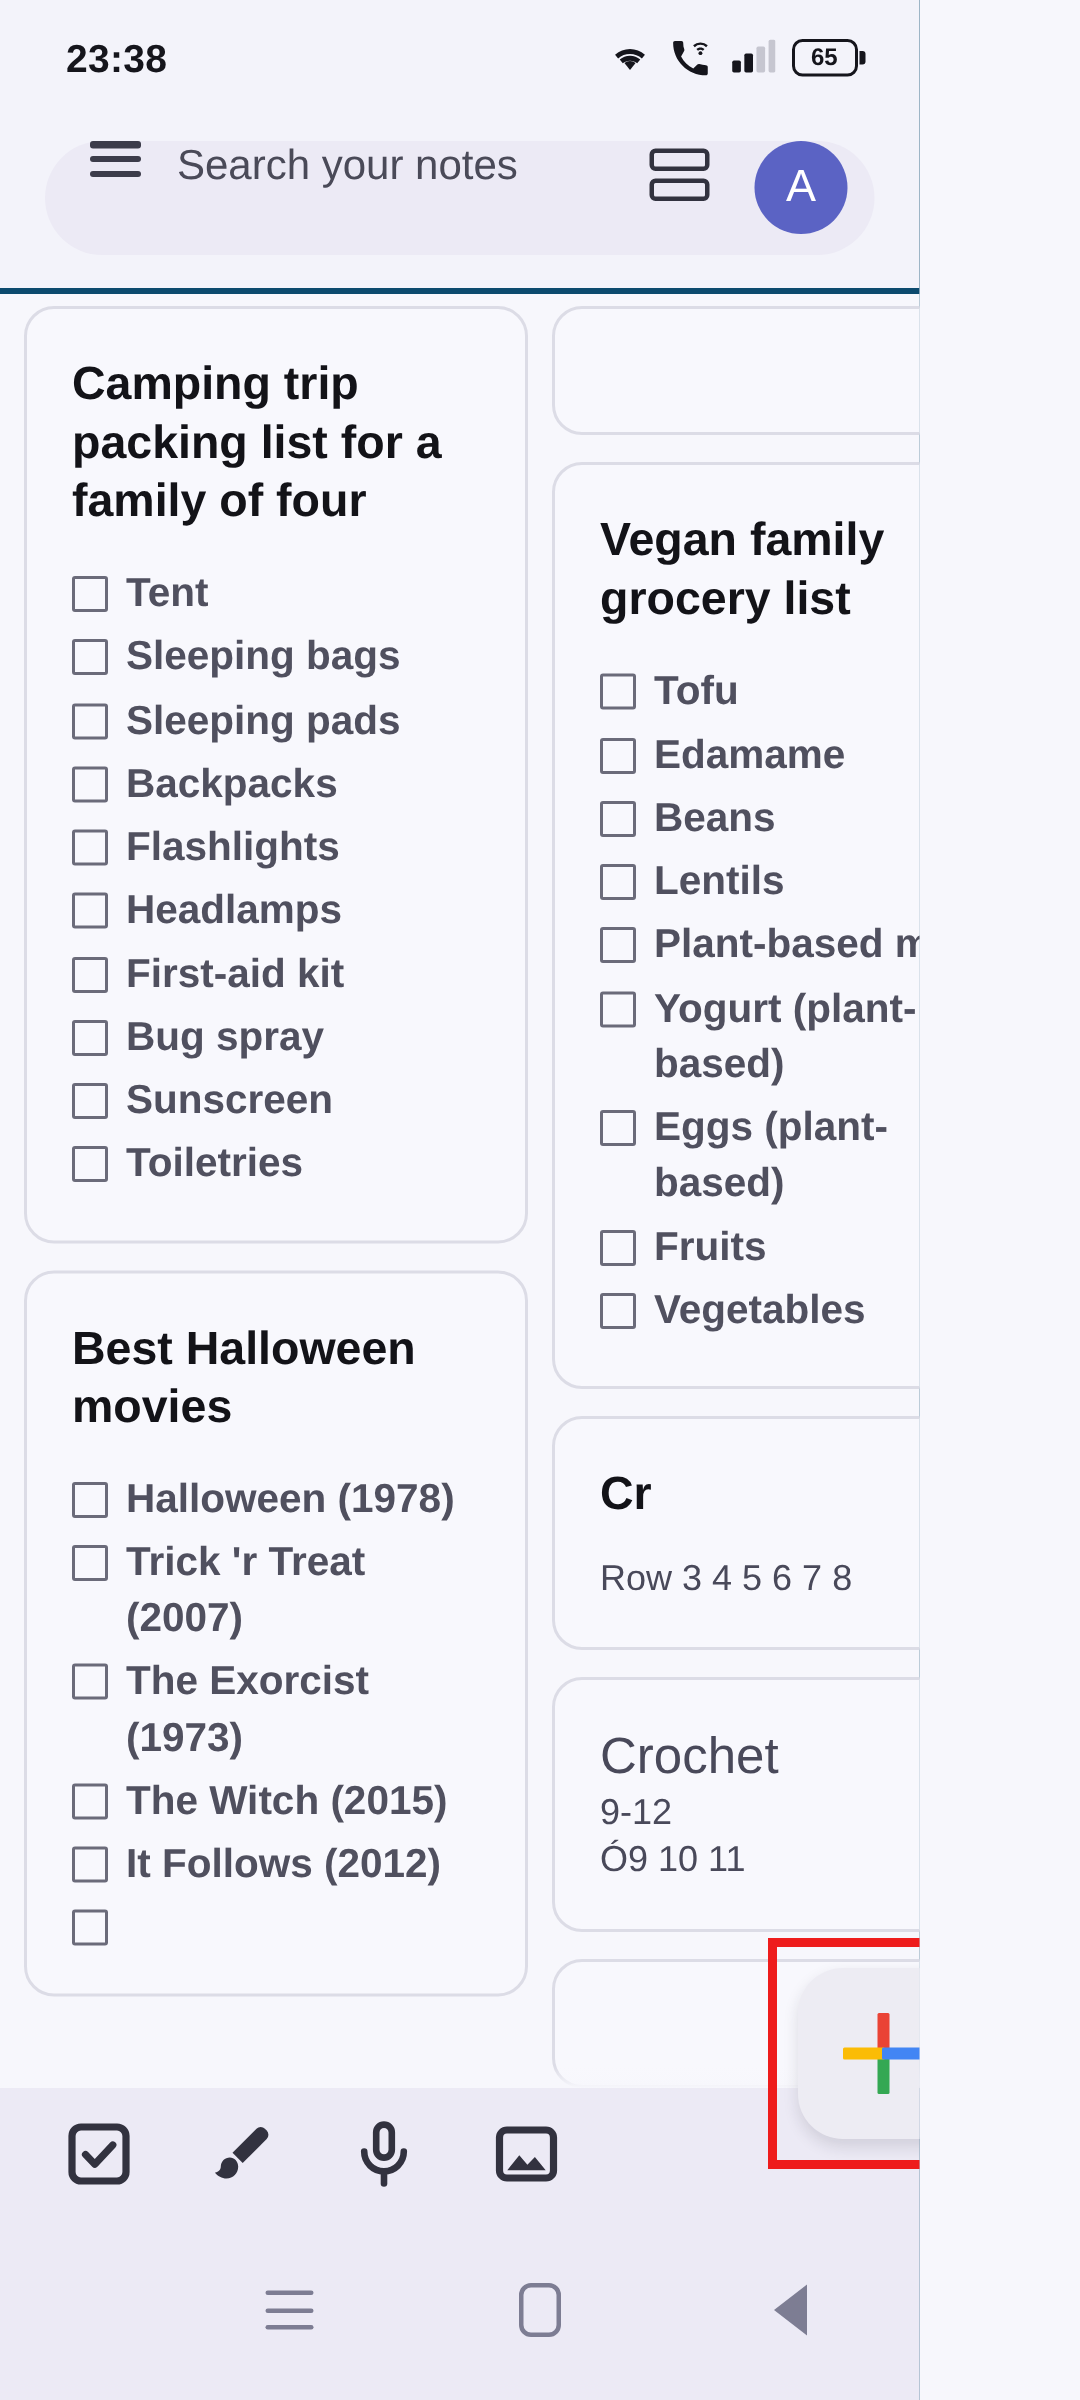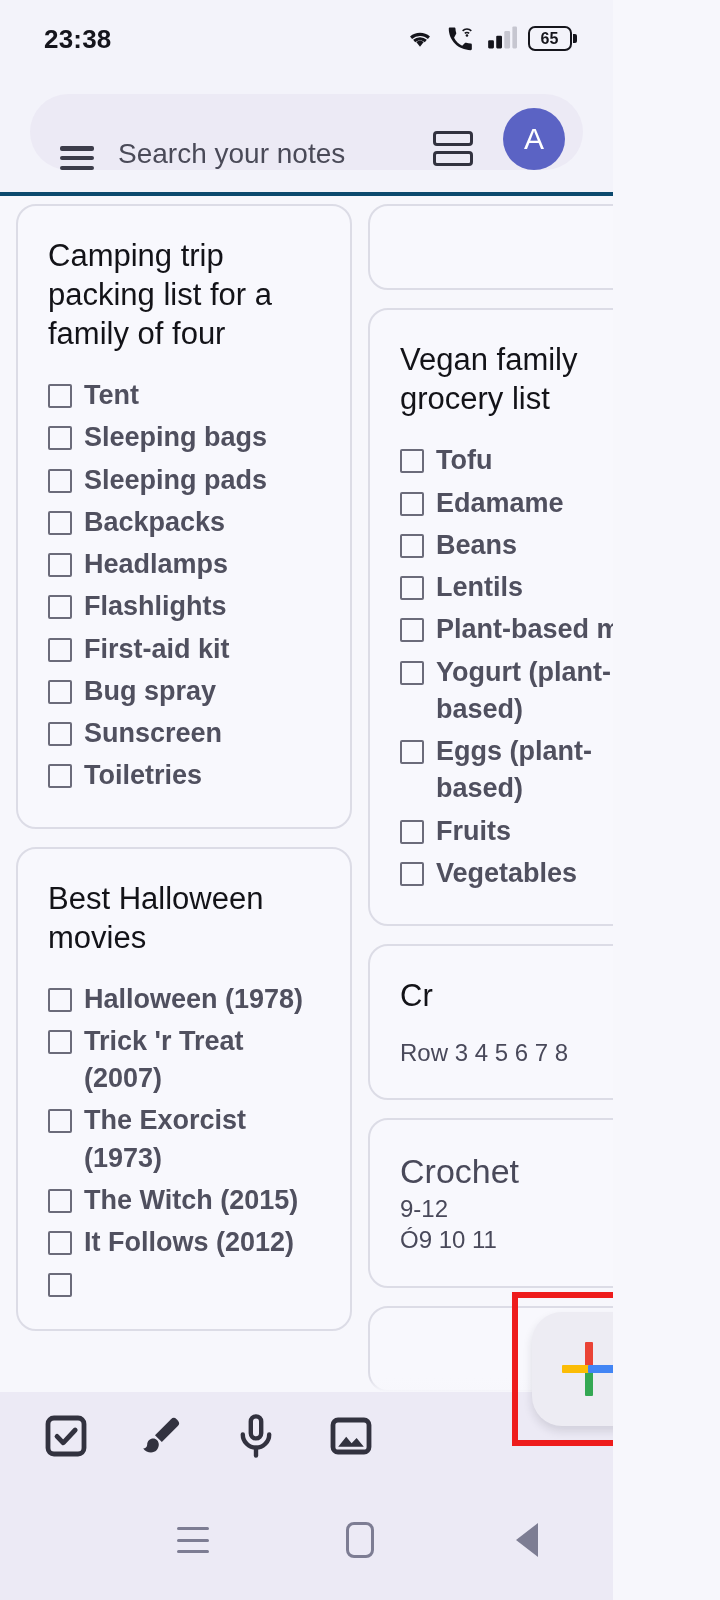--- a/index.html
+++ b/index.html
@@ -57,21 +57,21 @@
   
   .searchbar-wrap {
     padding: 16px 30px 22px 30px;
     background: #f3f3fa;
   }
   .searchbar {
     height: 76px;
     background: #eceaf5;
     border-radius: 38px;
     display: flex;
-    align-items: flex-end;
+    align-items: flex-start;
     padding: 0 18px 0 30px;
     gap: 16px;
   }
   .hamburger {
     width: 34px; height: 24px;
     display: flex; flex-direction: column; justify-content: space-between;
     flex: 0 0 auto;
   }
   .hamburger span {
     display: block; height: 4.5px; width: 100%;
@@ -122,21 +122,21 @@
 
   .note-card {
     background: #f8f8fd;
     border: 2px solid #dcdce6;
     border-radius: 20px;
     padding: 30px 26px 30px 30px;
   }
   .note-card.empty { height: 110px; padding: 0; }
   .note-title {
     font-size: 31px;
-    font-weight: 400;
+    font-weight: 700;
     color: #131318;
     line-height: 1.26;
     margin-bottom: 22px;
     word-wrap: break-word;
   }
   .note-title.plain {
     font-weight: 400;
     font-size: 34px;
     color: #49495a;
     margin-bottom: 0;
@@ -313,25 +313,25 @@
           <div class="check-item">
               <span class="cbox"></span>
               <span class="check-label">Sleeping pads</span>
             </div>
           <div class="check-item">
               <span class="cbox"></span>
               <span class="check-label">Backpacks</span>
             </div>
           <div class="check-item">
               <span class="cbox"></span>
+              <span class="check-label">Flashlights</span>
+            </div>
+          <div class="check-item">
+              <span class="cbox"></span>
               <span class="check-label">Headlamps</span>
-            </div>
-          <div class="check-item">
-              <span class="cbox"></span>
-              <span class="check-label">Flashlights</span>
             </div>
           <div class="check-item">
               <span class="cbox"></span>
               <span class="check-label">First-aid kit</span>
             </div>
           <div class="check-item">
               <span class="cbox"></span>
               <span class="check-label">Bug spray</span>
             </div>
           <div class="check-item">

